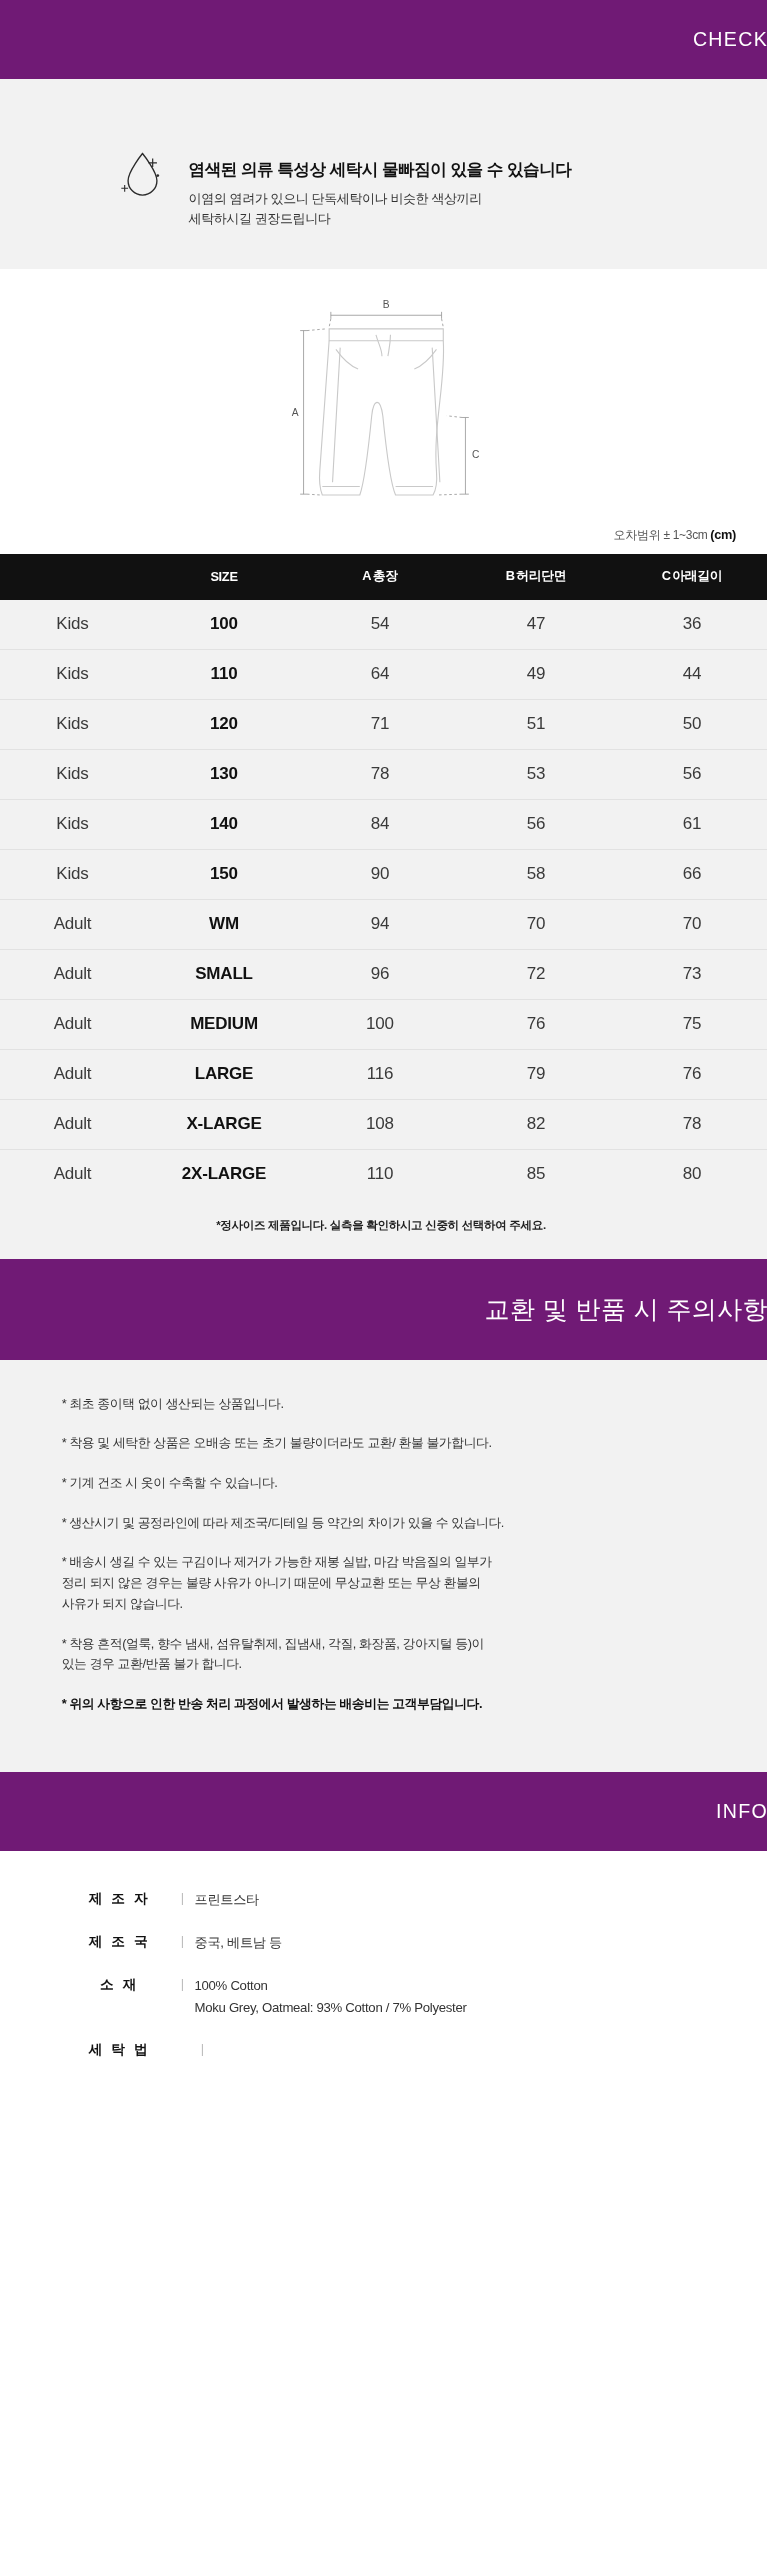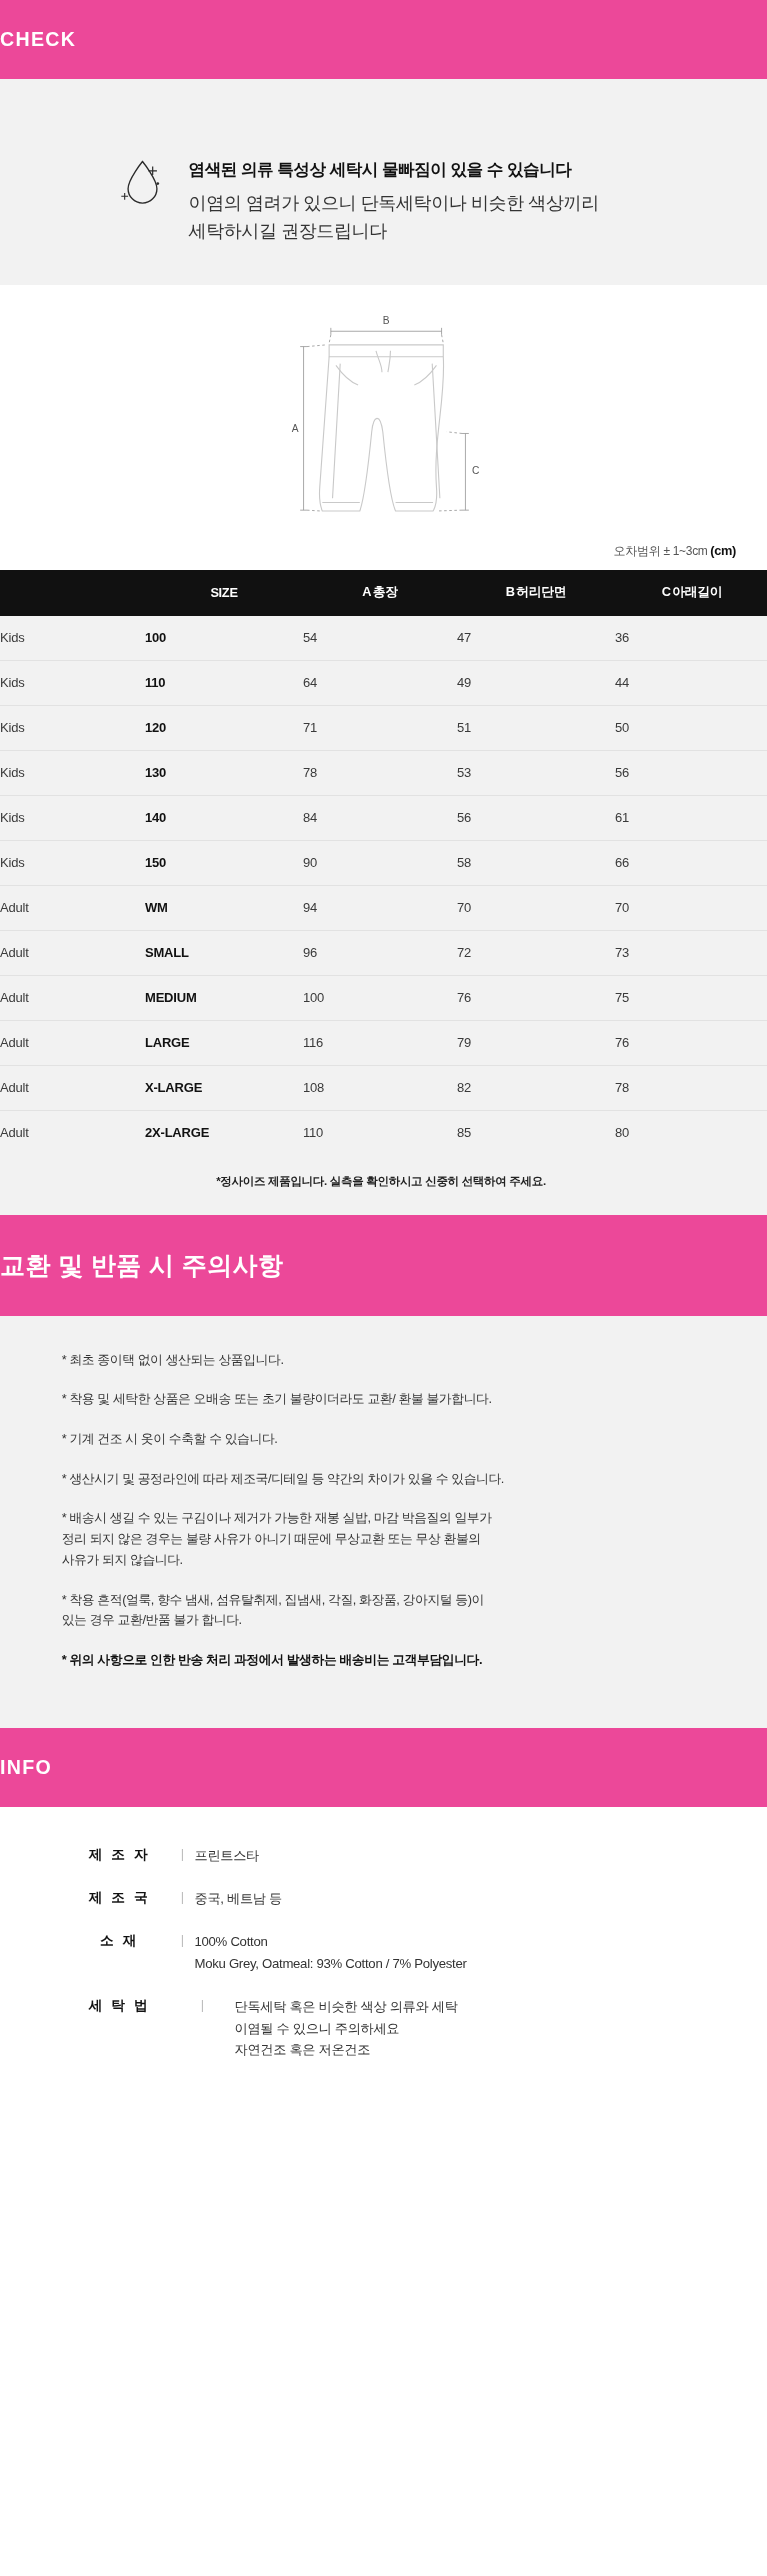--- a/index.html
+++ b/index.html
@@ -15,25 +15,25 @@
   }
   .page {
     width: 768px;
     margin: 0 auto;
     background: #ffffff;
     position: relative;
   }
 
   
   .band {
-    background: #ec4899;
+    background: #701a75;
     color: #ffffff;
-    text-align: left;
+    text-align: right;
     font-size: 19.6px;
-    font-weight: 700;
+    font-weight: 400;
     letter-spacing: 1.3px;
     padding: 28px 0 28px 0;
   }
   .band.tall {
     padding: 34px 0 34px 0;
     font-size: 25px;
     letter-spacing: 0.4px;
   }
 
   
@@ -56,21 +56,21 @@
     margin-top: 44px;
   }
   .notice-title {
     font-size: 16.6px;
     font-weight: 700;
     color: #111;
     letter-spacing: -0.5px;
     margin-bottom: 7.7px;
   }
   .notice-sub {
-    font-size: 18px;
+    font-size: 13px;
     color: #333;
     line-height: 1.6;
     letter-spacing: -0.4px;
     font-weight: 400;
   }
 
   
   .diagram-wrap {
     background: #ffffff;
     padding: 19px 0 5.1px 0;
@@ -109,22 +109,22 @@
     padding: 14.5px 0 14.5px 0;
     letter-spacing: -0.3px;
   }
   table.size thead th .dim {
     color: #ffffff;
     font-weight: 700;
     margin-right: 1.7px;
   }
   table.size tbody td {
     background: #f2f2f2;
-    text-align: left;
-    font-size: 13px;
+    text-align: center;
+    font-size: 17px;
     color: #3a3a3a;
     padding: 14.5px 0 14.5px 0;
     border-bottom: 0.9px solid #e2e2e2;
     letter-spacing: -0.2px;
   }
   table.size tbody tr:last-child td {
     border-bottom: none;
   }
   table.size tbody td.sizecol {
     font-weight: 700;
@@ -427,21 +427,18 @@
         </div>
         <div class="info-row">
           <div class="info-label">소    재</div>
           <div class="info-sep">|</div>
           <div class="info-value" style="white-space: pre-line;">100% Cotton
 Moku Grey, Oatmeal: 93% Cotton / 7% Polyester</div>
         </div>
         <div class="info-row">
           <div class="info-label">세 탁 법</div>
           <div class="info-sep">|</div>
-          <div class="info-value" style="white-space: pre-line;">단독세탁 혹은 비슷한 색상 의류와 세탁
-이염될 수 있으니 주의하세요
-자연건조 혹은 저온건조</div>
         </div>
       </div>
   </div>
 
 </div>
 
 
 </body></html>

